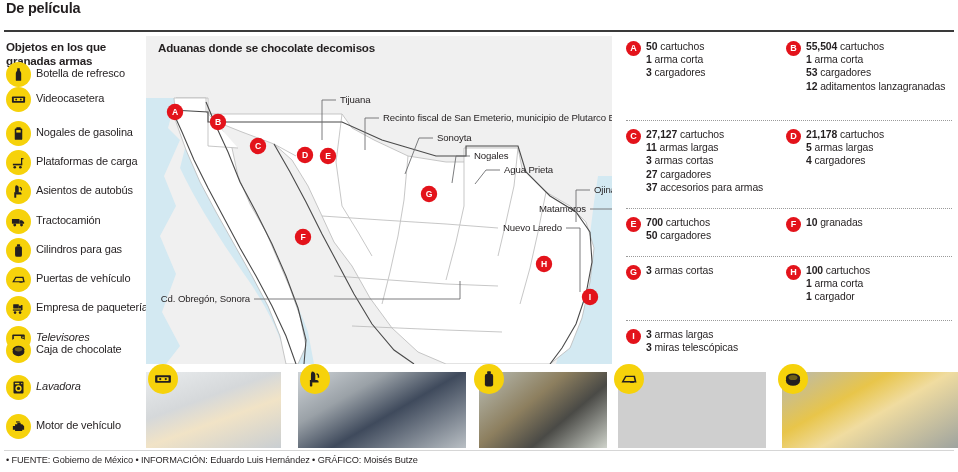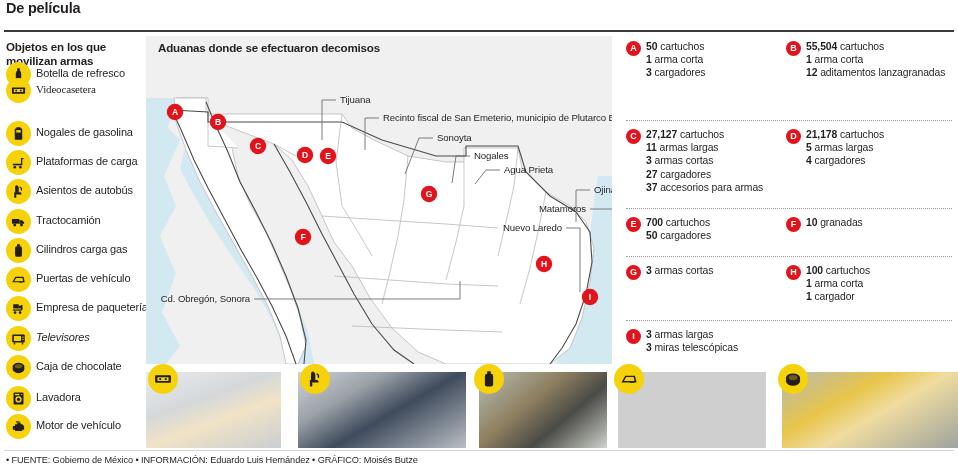--- a/index.html
+++ b/index.html
@@ -62,31 +62,31 @@
 </style>
 </head>
 <body>
 
 <div id="header">
   <div id="title">De película</div>
   <div id="headrule"></div>
 </div>
 
 <div id="sidebar">
-  <div id="sidebar-title">Objetos en los que movilizan armas</div>
+  <div id="sidebar-title">Objetos en los que granadas armas</div>
   <div id="sidebar-items">
       <div class="obj-item" style="top: 26px;">
         <span class="obj-icon">
           <svg width="15" height="15" viewBox="0 0 24 24">
             <path fill="#231f20" d="M10 2h4v3.2l1.6 2.6c.5.8.7 1.5.7 2.4V21a1 1 0 0 1-1 1H8.7a1 1 0 0 1-1-1V10.2c0-.9.2-1.6.7-2.4L10 5.2V2z"></path>
           </svg>
         </span>
         <span class="obj-label">Botella de refresco</span>
       </div>
-      <div class="obj-item" style="top: 42px; font-family: Liberation Serif, serif;">
+      <div class="obj-item" style="top: 51px;">
         <span class="obj-icon">
           <svg width="15" height="15" viewBox="0 0 24 24">
             <g fill="#231f20">
               <rect x="1.5" y="7" width="21" height="10" rx="1.2"></rect>
               <rect x="4.5" y="9.5" width="15" height="5" rx="0.8" fill="#f6d20b"></rect>
               <circle cx="8.3" cy="12" r="1.5" fill="#231f20"></circle>
               <circle cx="15.7" cy="12" r="1.5" fill="#231f20"></circle>
             </g>
           </svg>
         </span>
@@ -146,21 +146,21 @@
       </div>
       <div class="obj-item" style="top: 201.8px;">
         <span class="obj-icon">
           <svg width="15" height="15" viewBox="0 0 24 24">
             <g fill="#231f20">
               <rect x="6.5" y="5" width="11" height="17" rx="3"></rect>
               <rect x="9.5" y="1.8" width="5" height="3.6" rx="1"></rect>
             </g>
           </svg>
         </span>
-        <span class="obj-label">Cilindros carga gas</span>
+        <span class="obj-label">Cilindros para gas</span>
       </div>
       <div class="obj-item" style="top: 231.1px;">
         <span class="obj-icon">
           <svg width="15" height="15" viewBox="0 0 24 24">
             <g fill="#231f20">
               <path d="M2 16.5 L7 7.5 L20 7.5 L22 16.5 Z"></path>
               <path d="M5.2 14.6 L8.3 9.4 L18.2 9.4 L19.4 14.6 Z" fill="#f6d20b"></path>
               <rect x="13.5" y="15.5" width="5" height="1.6" fill="#231f20"></rect>
             </g>
           </svg>
@@ -190,33 +190,33 @@
               <rect x="4.6" y="8" width="11.5" height="8" rx="0.7" fill="#f6d20b"></rect>
               <circle cx="19.2" cy="10" r="1.1" fill="#f6d20b"></circle>
               <circle cx="19.2" cy="13.5" r="1.1" fill="#f6d20b"></circle>
               <rect x="4.5" y="18.5" width="2.2" height="3"></rect>
               <rect x="17.3" y="18.5" width="2.2" height="3"></rect>
             </g>
           </svg>
         </span>
         <span class="obj-label">Televisores</span>
       </div>
-      <div class="obj-item" style="top: 319px;">
+      <div class="obj-item" style="top: 302px;">
         <span class="obj-icon">
           <svg width="15" height="15" viewBox="0 0 24 24">
             <g fill="#231f20">
               <ellipse cx="12" cy="14" rx="9.5" ry="7"></ellipse>
               <ellipse cx="12" cy="10.5" rx="9.5" ry="6"></ellipse>
               <ellipse cx="12" cy="10" rx="6" ry="3.4" fill="#f6d20b" opacity="0.35"></ellipse>
             </g>
           </svg>
         </span>
         <span class="obj-label">Caja de chocolate</span>
       </div>
-      <div class="obj-item" style="top: 350px;">
+      <div class="obj-item" style="top: 339px; font-style: italic;">
         <span class="obj-icon">
           <svg width="15" height="15" viewBox="0 0 24 24">
             <g fill="#231f20">
               <rect x="4" y="2.5" width="16" height="19" rx="1.6"></rect>
               <circle cx="12" cy="13.5" r="5" fill="#f6d20b"></circle>
               <circle cx="12" cy="13.5" r="2.6" fill="#231f20"></circle>
               <rect x="6.3" y="4.6" width="7" height="2.2" fill="#f6d20b"></rect>
               <circle cx="17.2" cy="5.7" r="1.1" fill="#f6d20b"></circle>
             </g>
           </svg>
@@ -231,21 +231,21 @@
               <rect x="8" y="3.8" width="6" height="1.8"></rect>
             </g>
           </svg>
         </span>
         <span class="obj-label">Motor de vehículo</span>
       </div>
     </div>
 </div>
 
 <div id="map">
-  <div id="map-title">Aduanas donde se efectuaron decomisos</div>
+  <div id="map-title">Aduanas donde se chocolate decomisos</div>
 
   <svg width="466" height="328" viewBox="0 0 466 328">
 
     <path class="sea" d="M0,62 L30,62 L22,92 L34,104 L18,140 L30,170 L14,200 L30,238 L16,276 L34,310 L20,328 L0,328 Z"></path>
     <path class="sea" d="M36,104 L60,130 L74,168 L96,196 L120,226 L136,256 L150,286 L158,328 L118,328 L104,296 L86,262 L66,228 L46,190 L30,150 L24,116 Z" opacity="0"></path>
 
     <path class="sea" d="M42,100 C62,130 86,168 110,200 C132,230 150,262 162,296 L168,328 L142,328 C134,296 118,266 98,238 C76,206 52,170 34,132 Z"></path>
 
     <path class="sea" d="M452,140 L466,140 L466,328 L410,328 L418,300 L430,272 L438,238 L444,198 L448,166 Z"></path>
 
@@ -353,20 +353,21 @@
         <div><b>50</b> <span>cartuchos</span></div>
         <div><b>1</b> <span>arma corta</span></div>
         <div><b>3</b> <span>cargadores</span></div>
       </div>
     </div>
     <div class="entry" style="left: 166px; top: 4px; width: 160px;">
       <span class="badge">B</span>
       <div class="lines">
         <div><b>55,504</b> <span>cartuchos</span></div>
         <div><b>1</b> <span>arma corta</span></div>
+        <div><b>53</b> <span>cargadores</span></div>
         <div><b>12</b> <span>aditamentos lanzagranadas</span></div>
       </div>
     </div>
     <div class="entry" style="left: 6px; top: 92px; width: 160px;">
       <span class="badge">C</span>
       <div class="lines">
         <div><b>27,127</b> <span>cartuchos</span></div>
         <div><b>11</b> <span>armas largas</span></div>
         <div><b>3</b> <span>armas cortas</span></div>
         <div><b>27</b> <span>cargadores</span></div>

